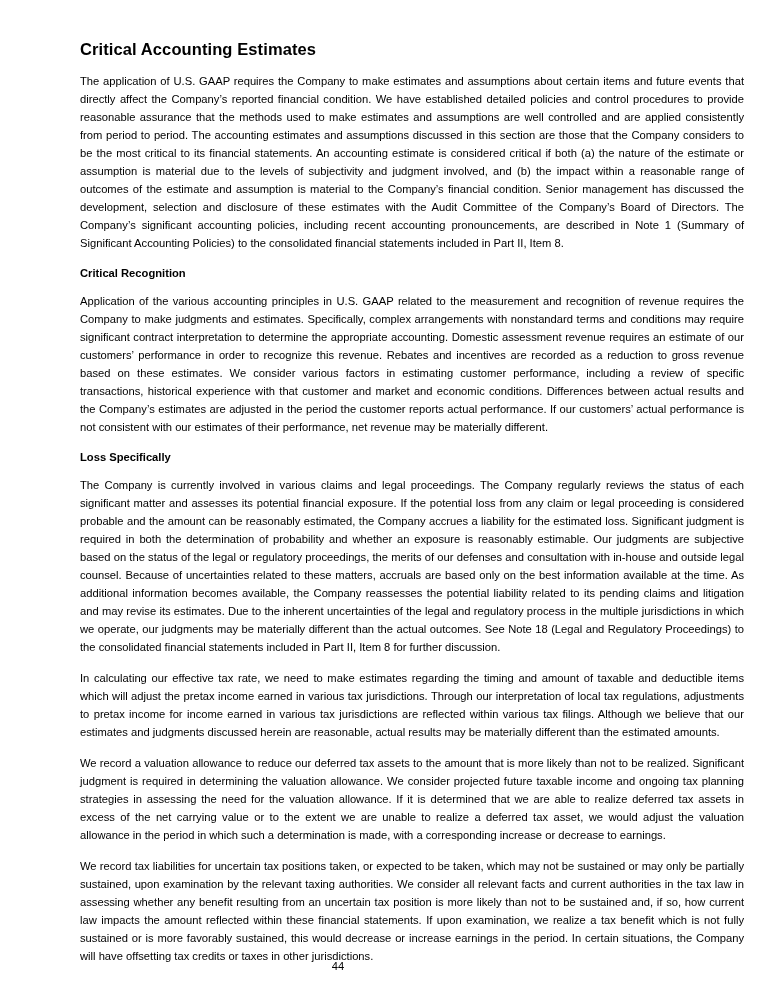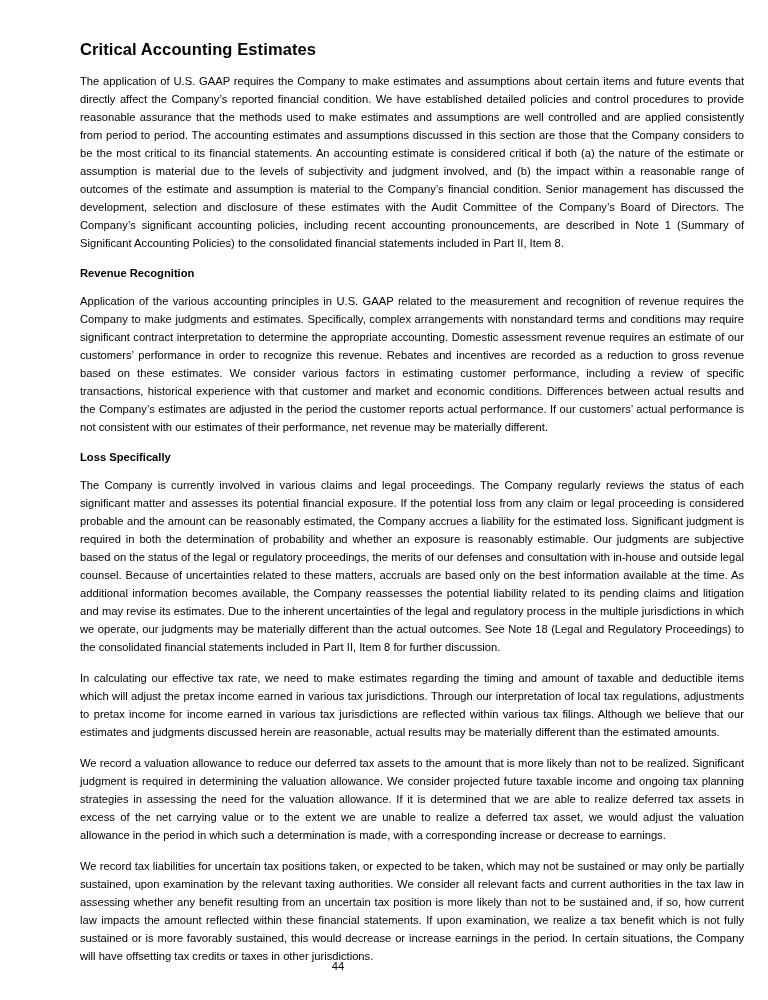--- a/index.html
+++ b/index.html
@@ -51,21 +51,21 @@
 </style>
 </head>
 <body>
 
 <div class="page">
 
   <h1 class="doc-title">Critical Accounting Estimates</h1>
 
   <p class="body-text">The application of U.S. GAAP requires the Company to make estimates and assumptions about certain items and future events that directly affect the Company’s reported financial condition. We have established detailed policies and control procedures to provide reasonable assurance that the methods used to make estimates and assumptions are well controlled and are applied consistently from period to period. The accounting estimates and assumptions discussed in this section are those that the Company considers to be the most critical to its financial statements. An accounting estimate is considered critical if both (a) the nature of the estimate or assumption is material due to the levels of subjectivity and judgment involved, and (b) the impact within a reasonable range of outcomes of the estimate and assumption is material to the Company’s financial condition. Senior management has discussed the development, selection and disclosure of these estimates with the Audit Committee of the Company’s Board of Directors. The Company’s significant accounting policies, including recent accounting pronouncements, are described in Note 1 (Summary of Significant Accounting Policies) to the consolidated financial statements included in Part II, Item 8.</p>
 
-  <h2 class="section-heading">Revenue Recognition</h2>
+  <h2 class="section-heading">Critical Recognition</h2>
 
   <p class="body-text">Application of the various accounting principles in U.S. GAAP related to the measurement and recognition of revenue requires the Company to make judgments and estimates. Specifically, complex arrangements with nonstandard terms and conditions may require significant contract interpretation to determine the appropriate accounting. Domestic assessment revenue requires an estimate of our customers’ performance in order to recognize this revenue. Rebates and incentives are recorded as a reduction to gross revenue based on these estimates. We consider various factors in estimating customer performance, including a review of specific transactions, historical experience with that customer and market and economic conditions. Differences between actual results and the Company’s estimates are adjusted in the period the customer reports actual performance. If our customers’ actual performance is not consistent with our estimates of their performance, net revenue may be materially different.</p>
 
   <h2 class="section-heading">Loss Specifically</h2>
 
   <p class="body-text">The Company is currently involved in various claims and legal proceedings. The Company regularly reviews the status of each significant matter and assesses its potential financial exposure. If the potential loss from any claim or legal proceeding is considered probable and the amount can be reasonably estimated, the Company accrues a liability for the estimated loss. Significant judgment is required in both the determination of probability and whether an exposure is reasonably estimable. Our judgments are subjective based on the status of the legal or regulatory proceedings, the merits of our defenses and consultation with in-house and outside legal counsel. Because of uncertainties related to these matters, accruals are based only on the best information available at the time. As additional information becomes available, the Company reassesses the potential liability related to its pending claims and litigation and may revise its estimates. Due to the inherent uncertainties of the legal and regulatory process in the multiple jurisdictions in which we operate, our judgments may be materially different than the actual outcomes. See Note 18 (Legal and Regulatory Proceedings) to the consolidated financial statements included in Part II, Item 8 for further discussion.</p>
 
 
   <p class="body-text">In calculating our effective tax rate, we need to make estimates regarding the timing and amount of taxable and deductible items which will adjust the pretax income earned in various tax jurisdictions. Through our interpretation of local tax regulations, adjustments to pretax income for income earned in various tax jurisdictions are reflected within various tax filings. Although we believe that our estimates and judgments discussed herein are reasonable, actual results may be materially different than the estimated amounts.</p>
 

